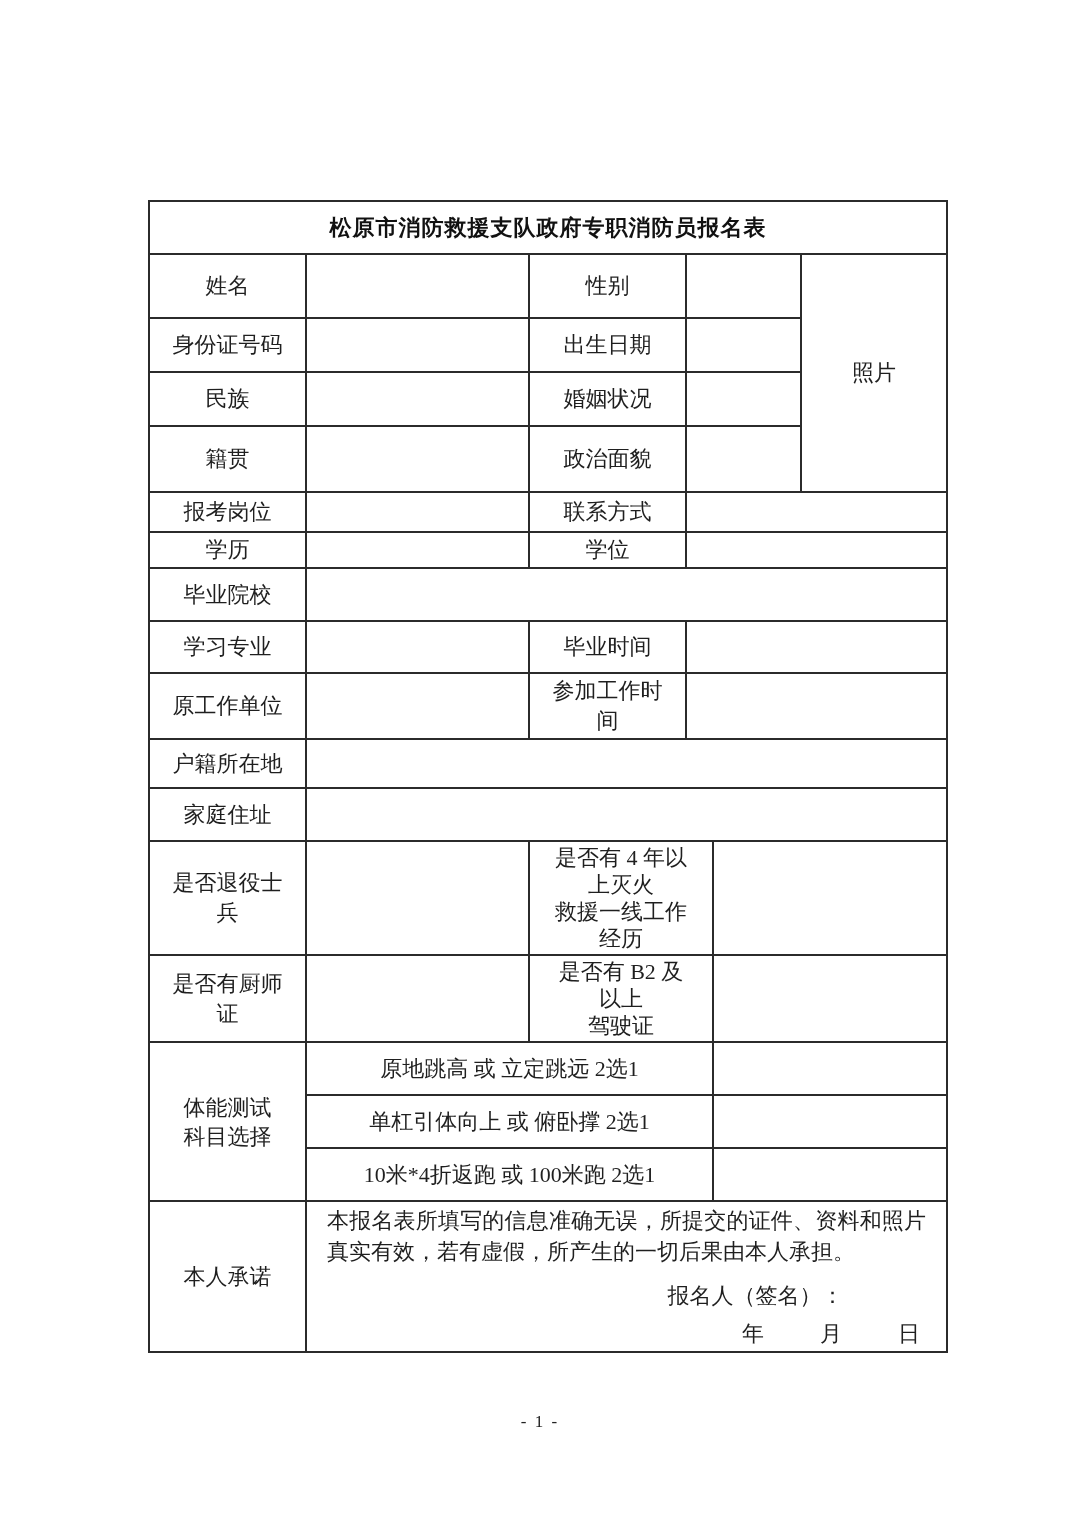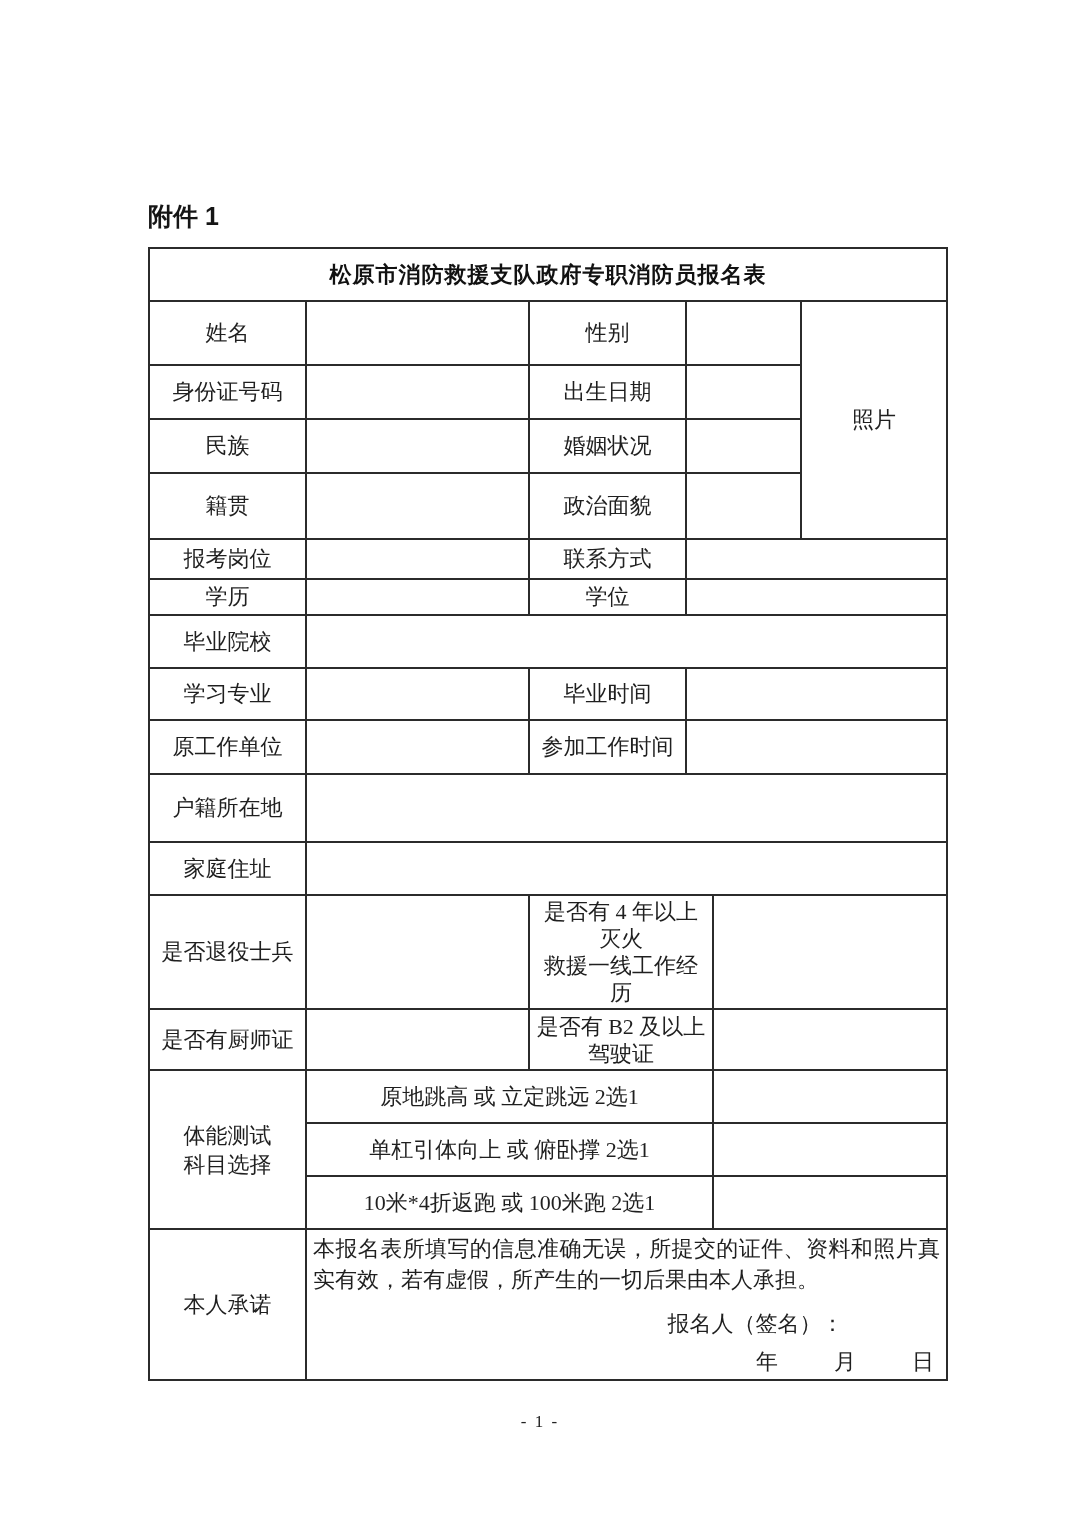--- a/index.html
+++ b/index.html
@@ -33,21 +33,21 @@
   table.form {
     border-collapse: collapse;
     table-layout: fixed;
     width: 798px;
   }
   table.form td {
     border: 2px solid #2b2b2b;
     text-align: center;
     vertical-align: middle;
     font-size: 22px;
-    padding: 2px 6px;
+    padding: 2px 20px;
     overflow: hidden;
   }
   .title-cell {
     font-size: 33px;
     font-weight: bold;
     letter-spacing: 1px;
     color: #111;
   }
   .small-label {
     font-size: 20px;
@@ -91,21 +91,20 @@
     letter-spacing: 2px;
     color: #222;
   }
 </style>
 </head>
 <body>
 
 <div class="sheet">
   <div class="content">
 
-    <div class="attachment">附件 1</div>
 
     <table class="form">
       <colgroup>
         <col style="width:157px">
         <col style="width:223px">
         <col style="width:157px">
         <col style="width:27px">
         <col style="width:88px">
         <col style="width:146px">
       </colgroup>
@@ -170,21 +169,21 @@
         <td colspan="3"></td>
       </tr>
 
       <tr style="height:54px">
         <td>原工作单位</td>
         <td></td>
         <td>参加工作时间</td>
         <td colspan="3"></td>
       </tr>
 
-      <tr style="height:68px">
+      <tr style="height:49px">
         <td>户籍所在地</td>
         <td colspan="5"></td>
       </tr>
 
       <tr style="height:53px">
         <td>家庭住址</td>
         <td colspan="5"></td>
       </tr>
 
       <tr style="height:57px">

